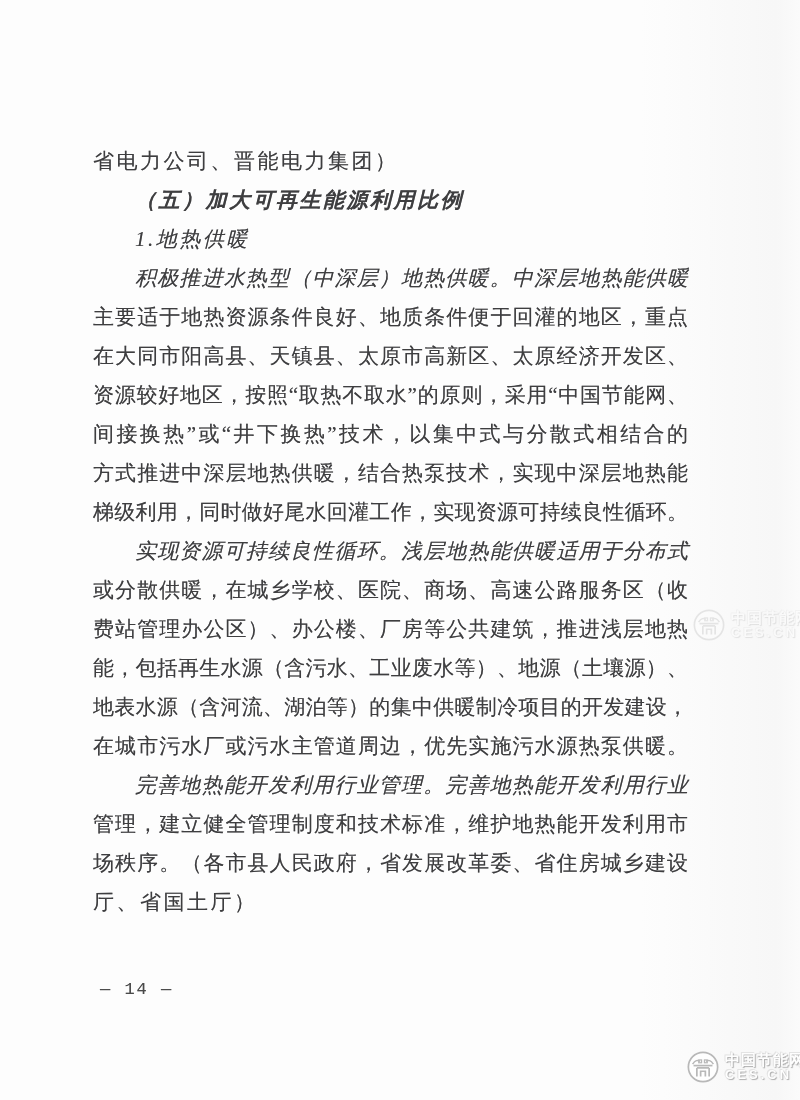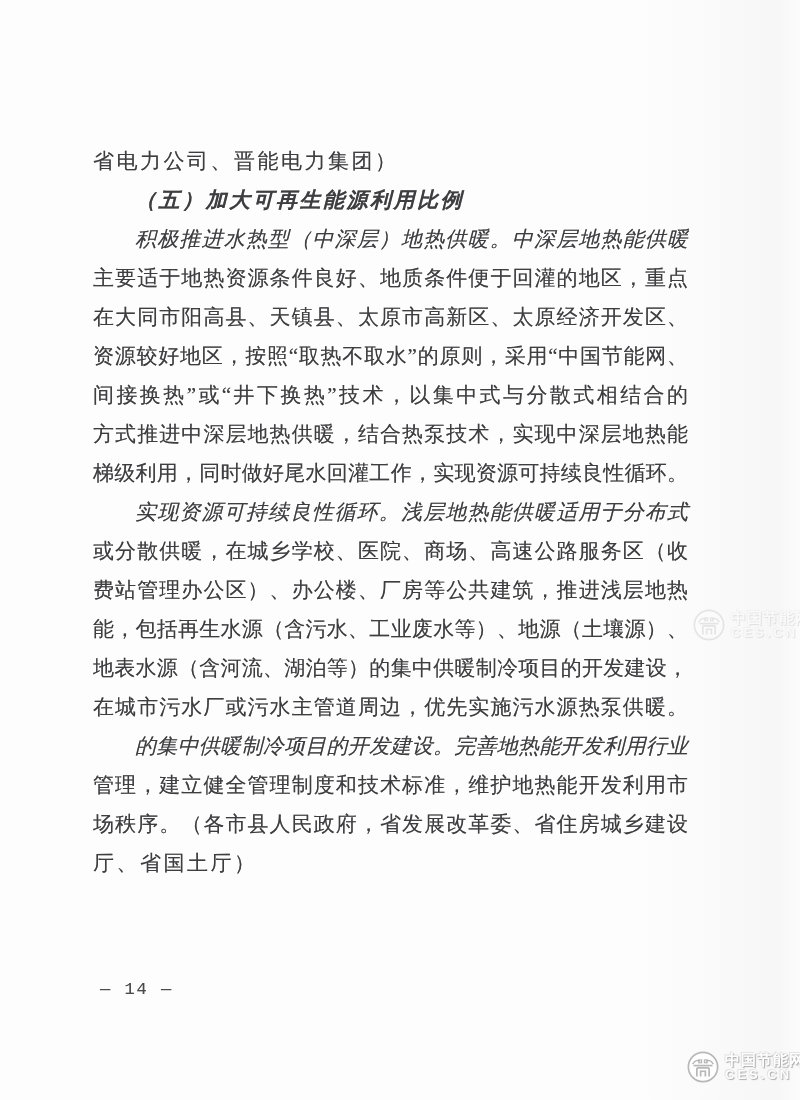--- a/index.html
+++ b/index.html
@@ -82,34 +82,35 @@
   .wm-bottom{ left:686px; top:1050px; opacity:0.95; }
 </style>
 </head>
 <body>
 
 <div class="page">
 
   <div class="content">
     <div class="line loose">省电力公司、晋能电力集团）</div>
     <div class="line loose indent bold">（五）加大可再生能源利用比例</div>
+    <div class="line loose indent">1.地热供暖</div>
     <div class="line fill indent">积极推进水热型（中深层）地热供暖。中深层地热能供暖</div>
     <div class="line fill">主要适于地热资源条件良好、地质条件便于回灌的地区，重点</div>
     <div class="line fill">在大同市阳高县、天镇县、太原市高新区、太原经济开发区、</div>
     <div class="line fill">资源较好地区，按照“取热不取水”的原则，采用“中国节能网、</div>
     <div class="line fill">间接换热”或“井下换热”技术，以集中式与分散式相结合的</div>
     <div class="line fill">方式推进中深层地热供暖，结合热泵技术，实现中深层地热能</div>
     <div class="line fill">梯级利用，同时做好尾水回灌工作，实现资源可持续良性循环。</div>
     <div class="line fill indent">实现资源可持续良性循环。浅层地热能供暖适用于分布式</div>
     <div class="line fill">或分散供暖，在城乡学校、医院、商场、高速公路服务区（收</div>
     <div class="line fill">费站管理办公区）、办公楼、厂房等公共建筑，推进浅层地热</div>
     <div class="line fill">能，包括再生水源（含污水、工业废水等）、地源（土壤源）、</div>
     <div class="line fill">地表水源（含河流、湖泊等）的集中供暖制冷项目的开发建设，</div>
     <div class="line fill">在城市污水厂或污水主管道周边，优先实施污水源热泵供暖。</div>
-    <div class="line fill indent">的集中供暖制冷项目的开发建设。完善地热能开发利用行业</div>
+    <div class="line fill indent">完善地热能开发利用行业管理。完善地热能开发利用行业</div>
     <div class="line fill">管理，建立健全管理制度和技术标准，维护地热能开发利用市</div>
     <div class="line fill">场秩序。（各市县人民政府，省发展改革委、省住房城乡建设</div>
     <div class="line loose">厅、省国土厅）</div>
   </div>
 
   <div class="page-number">— 14 —</div>
 
   <div class="watermark wm-mid">
     <svg class="wm-logo" width="34" height="34" viewBox="0 0 36 36">
       <circle cx="18" cy="18" r="15.5" fill="#ffffff" stroke="#b5b5b5" stroke-width="1.8"></circle>

